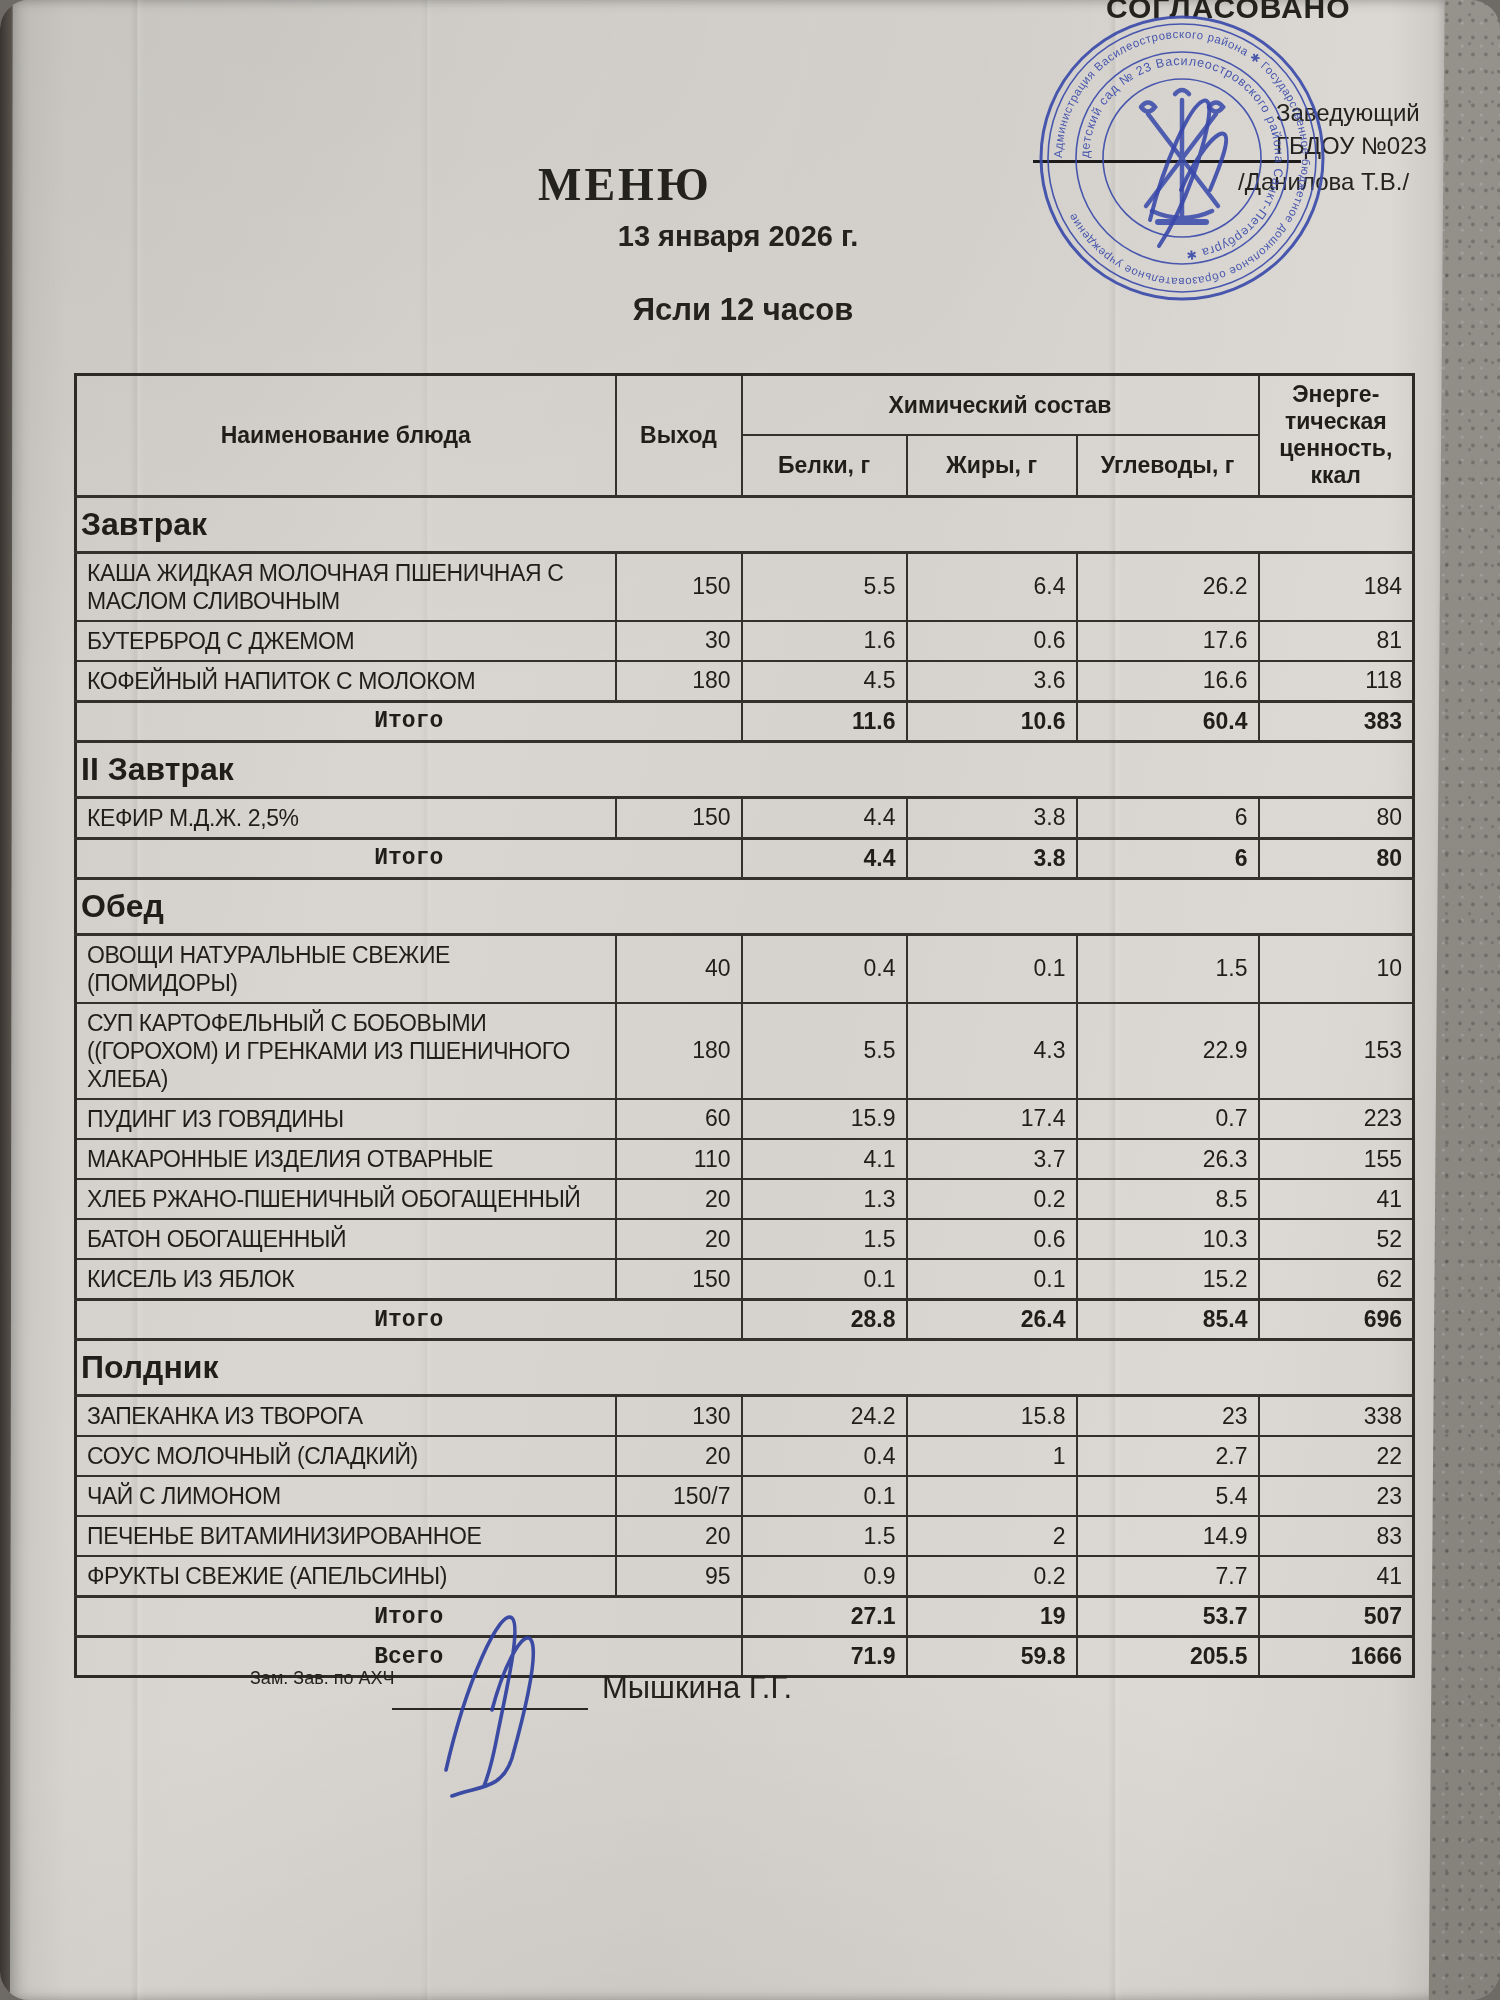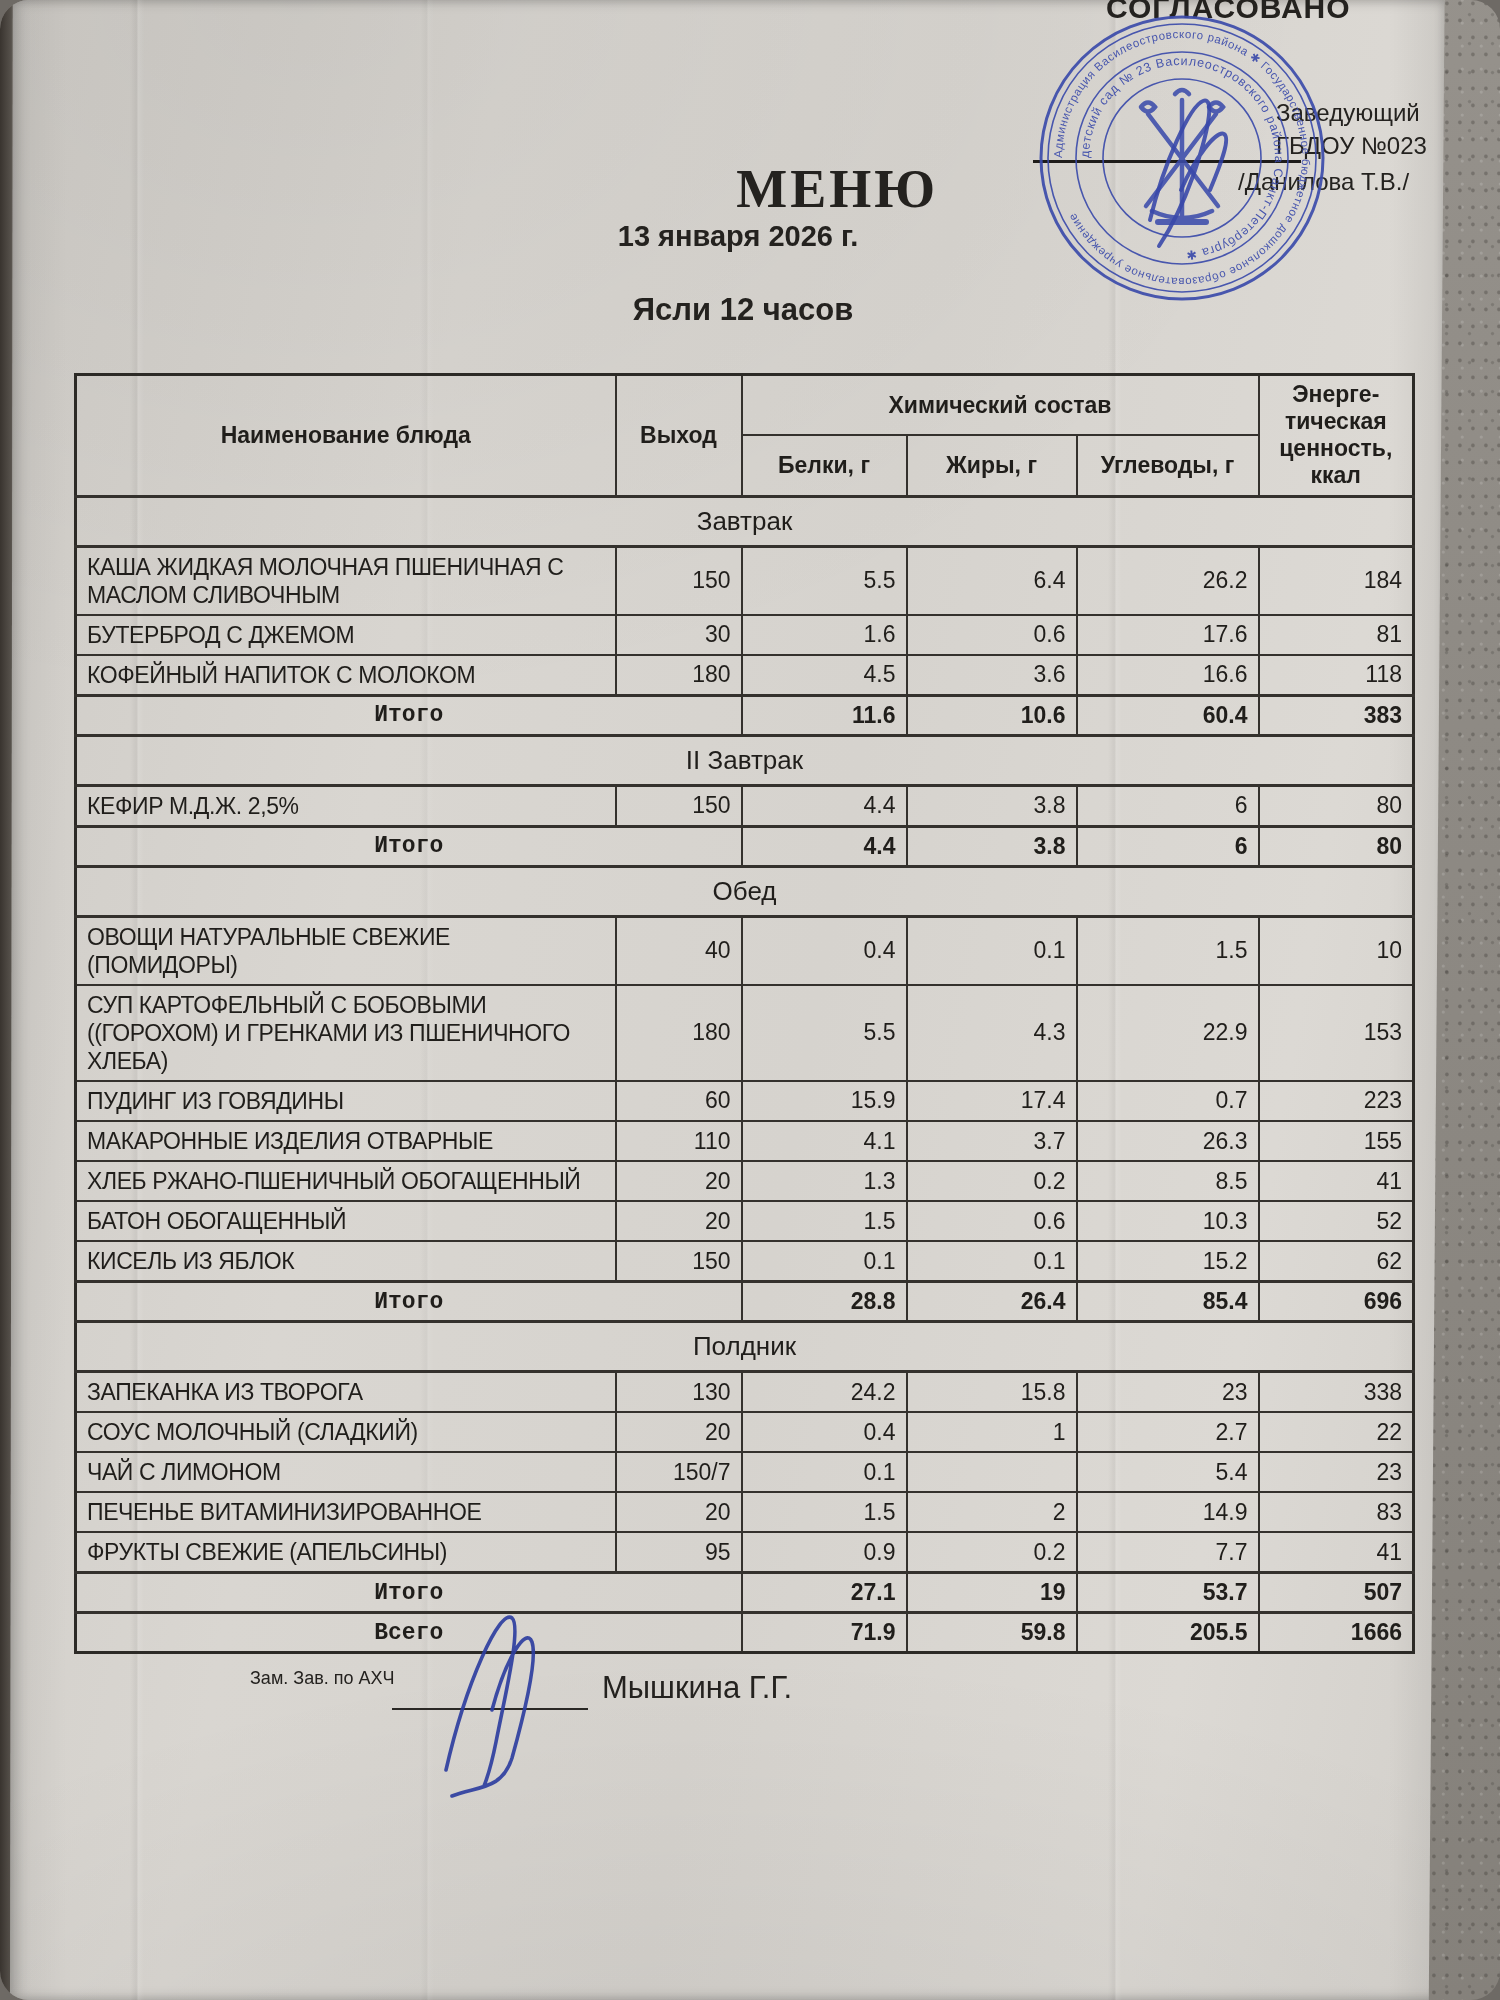--- a/index.html
+++ b/index.html
@@ -30,38 +30,38 @@
 
   .txt{position:absolute;color:#24221f;z-index:5;}
 
   
   .approved-title{left:1106px;top:-9px;font-size:30px;font-weight:bold;letter-spacing:1px;}
   .approver{left:1252px;top:96px;width:180px;font-size:24px;line-height:33px;margin-left:24px;}
   .sig-line-top{position:absolute;left:1033px;top:160px;width:268px;height:3px;background:#1e1c1a;z-index:6;}
   .danilova{left:1238px;top:168px;font-size:24px;}
 
   
-  .menu-title{left:538px;top:158px;width:400px;text-align:right;
-    font-family:"Liberation Serif",serif;font-size:54px;font-weight:bold;letter-spacing:3px;}
+  .menu-title{left:538px;top:158px;width:400px;text-align:left;
+    font-family:"Liberation Serif",serif;font-size:46px;font-weight:bold;letter-spacing:3px;}
   .menu-date{left:538px;top:220px;width:400px;text-align:center;font-size:29px;font-weight:bold;}
   .menu-subtitle{left:538px;top:292px;width:410px;text-align:center;font-size:31px;font-weight:bold;}
 
   
   .menu-table-wrap{position:absolute;left:74px;top:373px;z-index:5;}
   table.menu{border-collapse:collapse;table-layout:fixed;width:1338px;
     font-size:23px;color:#201e1b;}
   table.menu th,table.menu td{border:2px solid #34312d;padding:5px 10px;vertical-align:middle;
     overflow:hidden;}
   table.menu{border:3px solid #2c2a26;}
   thead th{font-weight:bold;padding:6px 4px;line-height:1.18;}
   thead tr.sub th{border-bottom-width:3px;}
   td.name{text-align:left;letter-spacing:-0.4px;line-height:1.22;padding:6px 8px;}
   td.num{text-align:right;padding-right:14px;}
-  tr.section td{border-top-width:3px;border-bottom-width:3px;text-align:center;
-    font-weight:normal;font-size:26px;padding:8px 4px;}
+  tr.section td{border-top-width:3px;border-bottom-width:3px;
+    font-weight:bold;font-size:32px;padding:8px 4px;}
   tr.total td{font-weight:bold;border-top-width:3px;}
   tr.total td.label{text-align:center;font-family:Liberation Mono, monospace;}
   tr.grand td{border-top-width:3px;}
 
   
   .footer-role{left:250px;top:1668px;font-size:18px;}
   .footer-line{position:absolute;left:392px;top:1708px;width:196px;height:2px;background:#2a2825;z-index:5;}
   .footer-name{left:602px;top:1670px;font-size:31px;}
 
   .stamp-svg{position:absolute;left:1028px;top:8px;z-index:7;opacity:.92;}

